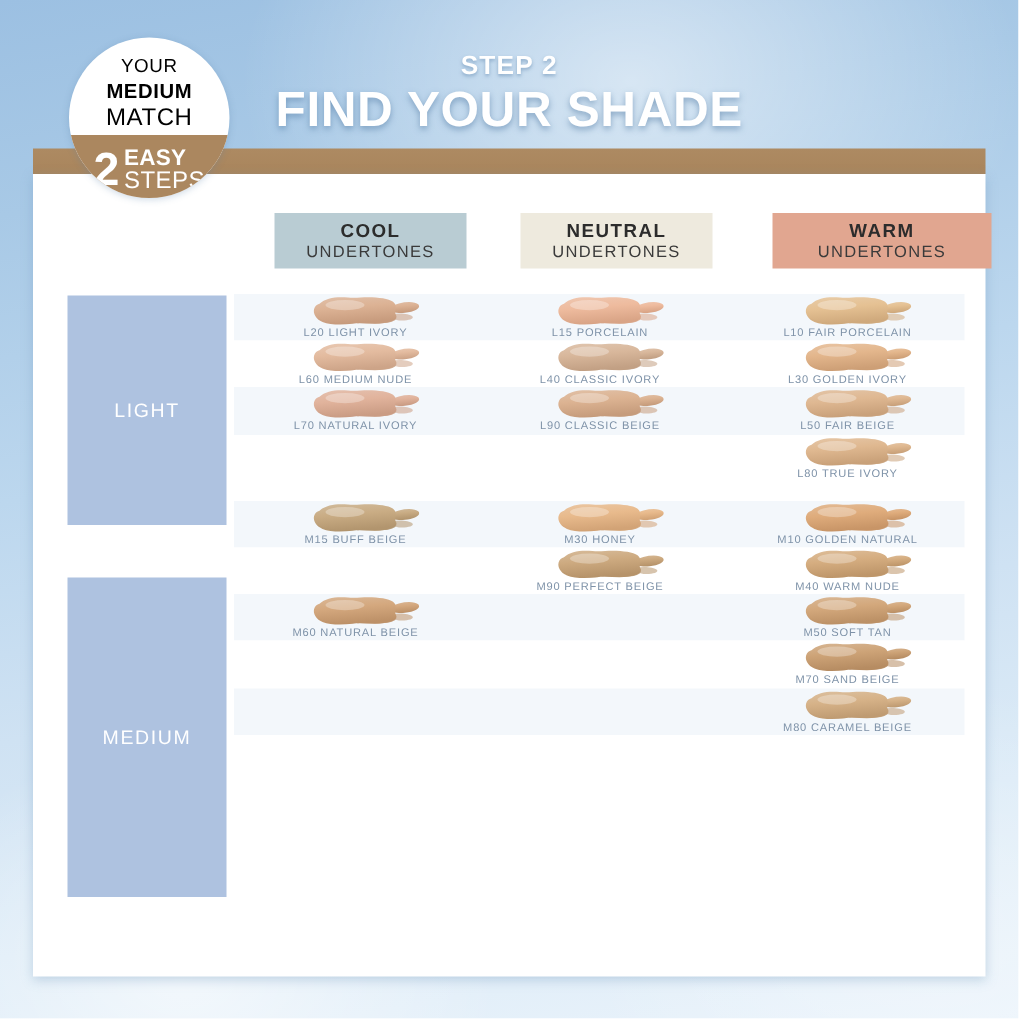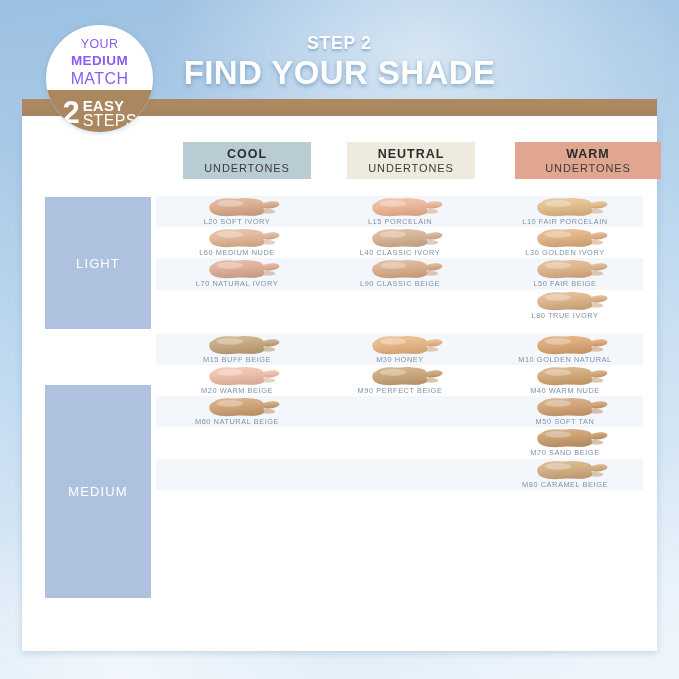--- a/index.html
+++ b/index.html
@@ -89,21 +89,21 @@
     width: 107px;
     height: 42px;
     background: #ab875f;
   }
   #badge-top-text {
     position: absolute;
     left: 0; top: 12px;
     width: 107px;
     text-align: center;
     line-height: 1.24;
-    color: #8b5cf6;
+    color: #000000;
     letter-spacing: 0.4px;
   }
   #badge-top-text .b-your  { display: block; font-size: 12.5px; }
   #badge-top-text .b-perf  { display: block; font-size: 13.5px; font-weight: bold; }
   #badge-top-text .b-match { display: block; font-size: 16px; }
 
   #badge-bot-text {
     position: absolute;
     left: 0; bottom: 3px;
     width: 107px;
@@ -159,21 +159,21 @@
     left: 45px;
     width: 106px;
     background: #aec2e0;
     color: #ffffff;
     display: flex;
     align-items: center;
     justify-content: center;
     font-size: 13px;
     letter-spacing: 1.1px;
   }
-  #tone-light  { top: 197px;  height: 132px; }
+  #tone-light  { top: 197px;  height: 153px; }
   #tone-medium { top: 385px;  height: 213px; }
 
   
   #grid {
     position: absolute;
     left: 156px; top: 196px;
     width: 487px;
   }
   .grow {
     position: relative;
@@ -287,21 +287,21 @@
              C20 19.6 12 19.6 7 17.6 C2.5 15.8 0.6 12 1.4 9
              C2 6.9 3.2 6.2 5 5.5 Z" fill="url(#g0)"></path>
 
     <path d="M4 15.4 C10 18.6 20 19.3 28 18.7 C36 18.1 44 19.3 50 18.2
              C53.6 17.6 56.4 16.4 56.2 14.6 C54 17 48 18.2 41 18.2
              C32 18.2 22 19.4 14 18.2 C9 17.4 5.6 16.6 4 15.4 Z" fill="#c79b7d" opacity="0.85"></path>
 
     <ellipse cx="22" cy="6.4" rx="13" ry="3.4" fill="#ffffff" opacity="0.30"></ellipse>
   </svg>
           </div>
-          <div class="slabel">L20 SOFT IVORY</div>
+          <div class="slabel">L20 LIGHT IVORY</div>
         </div>
         <div class="cell c1">
           <div class="swatch">
   <svg viewBox="0 0 74 21" preserveAspectRatio="none" aria-hidden="true">
     <defs>
       <linearGradient id="g1" x1="0" y1="0" x2="0.25" y2="1">
         <stop offset="0%" stop-color="#eebb9e" stop-opacity="0.80"></stop>
         <stop offset="45%" stop-color="#eebb9e"></stop>
         <stop offset="100%" stop-color="#d9a486"></stop>
       </linearGradient>
@@ -650,49 +650,20 @@
              C53.6 17.6 56.4 16.4 56.2 14.6 C54 17 48 18.2 41 18.2
              C32 18.2 22 19.4 14 18.2 C9 17.4 5.6 16.6 4 15.4 Z" fill="#c89567" opacity="0.85"></path>
 
     <ellipse cx="22" cy="6.4" rx="13" ry="3.4" fill="#ffffff" opacity="0.30"></ellipse>
   </svg>
           </div>
           <div class="slabel">M10 GOLDEN NATURAL</div>
         </div>
       </div>
       <div class="grow plain">
-        <div class="cell c0">
-          <div class="swatch">
-  <svg viewBox="0 0 74 21" preserveAspectRatio="none" aria-hidden="true">
-    <defs>
-      <linearGradient id="g13" x1="0" y1="0" x2="0.25" y2="1">
-        <stop offset="0%" stop-color="#efc3ae" stop-opacity="0.80"></stop>
-        <stop offset="45%" stop-color="#efc3ae"></stop>
-        <stop offset="100%" stop-color="#d9ac97"></stop>
-      </linearGradient>
-    </defs>
-
-    <path d="M51 8 C58 4 68 3 71 6 C73 8.5 68 11 62 11.5 C57 12 52 11 51 9.5 Z" fill="url(#g13)"></path>
-    <path d="M53 12.5 C58 11.5 65 12 67 14 C68.5 15.8 63 17 58 16.6 C54 16.2 51.5 14.5 53 12.5 Z" fill="#d9ac97" opacity="0.55"></path>
-
-    <path d="M5 5.5 C9 1.5 17 0.6 24 1.4 C30 2 34 0.8 40 1.2
-             C47 1.7 53 2.4 55 5.2 C57 8 54.5 10.8 56 13
-             C57.4 15.2 54 17.6 48 18.4 C41 19.4 34 18 27 18.8
-             C20 19.6 12 19.6 7 17.6 C2.5 15.8 0.6 12 1.4 9
-             C2 6.9 3.2 6.2 5 5.5 Z" fill="url(#g13)"></path>
-
-    <path d="M4 15.4 C10 18.6 20 19.3 28 18.7 C36 18.1 44 19.3 50 18.2
-             C53.6 17.6 56.4 16.4 56.2 14.6 C54 17 48 18.2 41 18.2
-             C32 18.2 22 19.4 14 18.2 C9 17.4 5.6 16.6 4 15.4 Z" fill="#d9ac97" opacity="0.85"></path>
-
-    <ellipse cx="22" cy="6.4" rx="13" ry="3.4" fill="#ffffff" opacity="0.30"></ellipse>
-  </svg>
-          </div>
-          <div class="slabel">M20 WARM BEIGE</div>
-        </div>
         <div class="cell c1">
           <div class="swatch">
   <svg viewBox="0 0 74 21" preserveAspectRatio="none" aria-hidden="true">
     <defs>
       <linearGradient id="g14" x1="0" y1="0" x2="0.25" y2="1">
         <stop offset="0%" stop-color="#cdaa80" stop-opacity="0.80"></stop>
         <stop offset="45%" stop-color="#cdaa80"></stop>
         <stop offset="100%" stop-color="#b6936a"></stop>
       </linearGradient>
     </defs>

